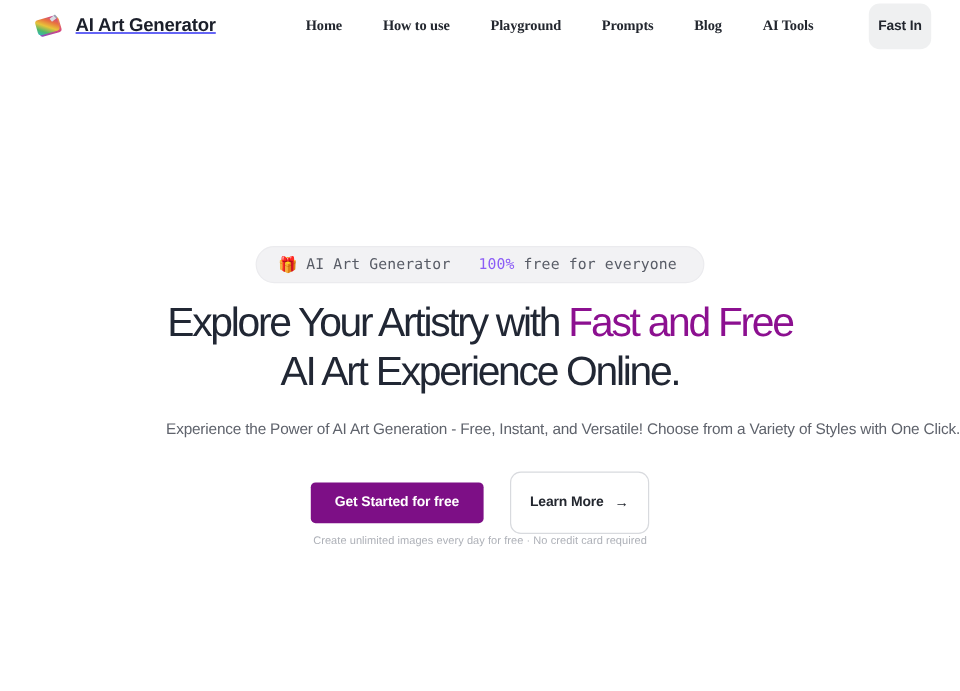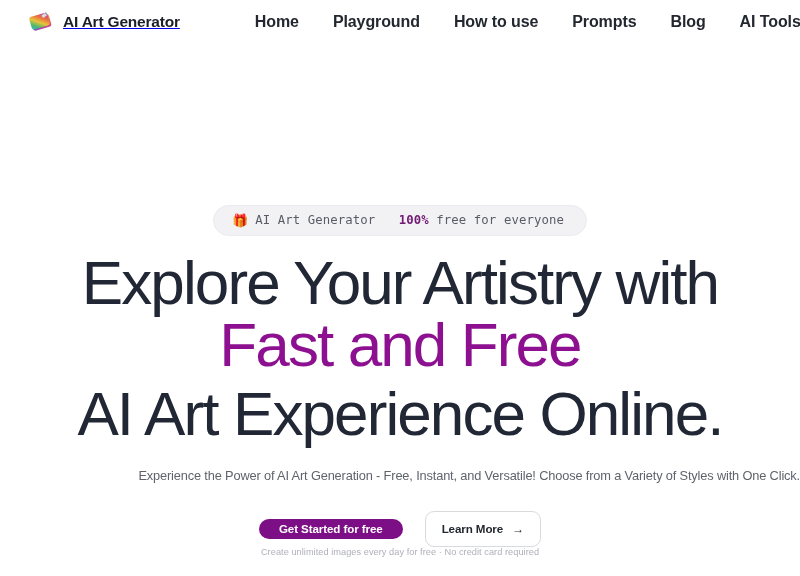--- a/index.html
+++ b/index.html
@@ -50,28 +50,29 @@
   }
 
   .nav {
     display: flex;
     align-items: center;
     gap: 0px;
     margin-left: 58px;
   }
 
   .nav-link {
-    font-size: 16px;
+    font-size: 12px;
     font-weight: bold;
     color: #23272f;
     text-decoration: none;
     white-space: nowrap;
     padding: 6px 17px;
     letter-spacing: -0.1px;
     cursor: pointer;
+    font-family: Liberation Serif, serif;
   }
 
   .signin-wrap {
     margin-left: auto;
   }
 
   .signin-btn {
     display: inline-flex;
     align-items: center;
     justify-content: center;
@@ -111,25 +112,25 @@
     display: inline-block;
   }
 
   .badge-text {
     font-family: "DejaVu Sans Mono", "Liberation Mono", monospace;
     font-size: 12.3px;
     color: #585c66;
     letter-spacing: 0.1px;
     white-space: nowrap;
   }
-  .badge-text b { color: #701a75; font-weight: bold; margin-left: 16px; }
+  .badge-text b { color: #8b5cf6; font-weight: normal; margin-left: 16px; }
 
   .headline {
     margin-top: 16px;
-    font-size: 62px;
+    font-size: 34px;
     line-height: 1.0;
     font-weight: normal;
     letter-spacing: -1.9px;
     color: #212734;
     padding: 0 60px;
   }
   .headline .accent { color: #8c1090; }
   .headline .line2 { display: block; margin-top: 7px; }
 
   .subtitle {
@@ -146,39 +147,39 @@
     display: flex;
     align-items: center;
     justify-content: center;
     gap: 22px;
   }
 
   .btn-primary {
     background: #7d0f86;
     color: #ffffff;
     border: none;
-    border-radius: 18px;
-    height: 20px;
+    border-radius: 4px;
+    height: 34px;
     padding: 0 20px;
     font-size: 11.6px;
     font-weight: bold;
     font-family: "Liberation Sans", sans-serif;
     letter-spacing: -0.1px;
     cursor: pointer;
     display: inline-flex;
     align-items: center;
     justify-content: center;
   }
 
   .btn-secondary {
     background: #ffffff;
     color: #23272f;
     border: 1px solid #d8dade;
     border-radius: 9px;
-    height: 36px;
+    height: 52px;
     padding: 0 16px;
     font-size: 11.6px;
     font-weight: bold;
     font-family: "Liberation Sans", sans-serif;
     letter-spacing: -0.1px;
     cursor: pointer;
     display: inline-flex;
     align-items: center;
     justify-content: center;
     gap: 9px;
@@ -227,22 +228,22 @@
           <path d="M18.5 8.6 L23.6 6.6 L25.4 10.1 L20.1 12.1 Z" fill="#d8dde4"></path>
           <path d="M23.4 6.5 L25.0 5.9 L26.6 9.3 L25.2 10.0 Z" fill="#9aa3ad"></path>
         </g>
       </svg>
     </span>
     <span class="brand-name">AI Art Generator</span>
   </a>
 
   <nav class="nav">
     <a class="nav-link" href="#">Home</a>
+    <a class="nav-link" href="#">How to use</a>
     <a class="nav-link" href="#">Playground</a>
-    <a class="nav-link" href="#">How to use</a>
     <a class="nav-link" href="#">Prompts</a>
     <a class="nav-link" href="#">Blog</a>
     <a class="nav-link" href="#">AI Tools</a>
   </nav>
 
   <div class="signin-wrap">
     <button class="signin-btn">Fast In</button>
   </div>
 </header>
 

